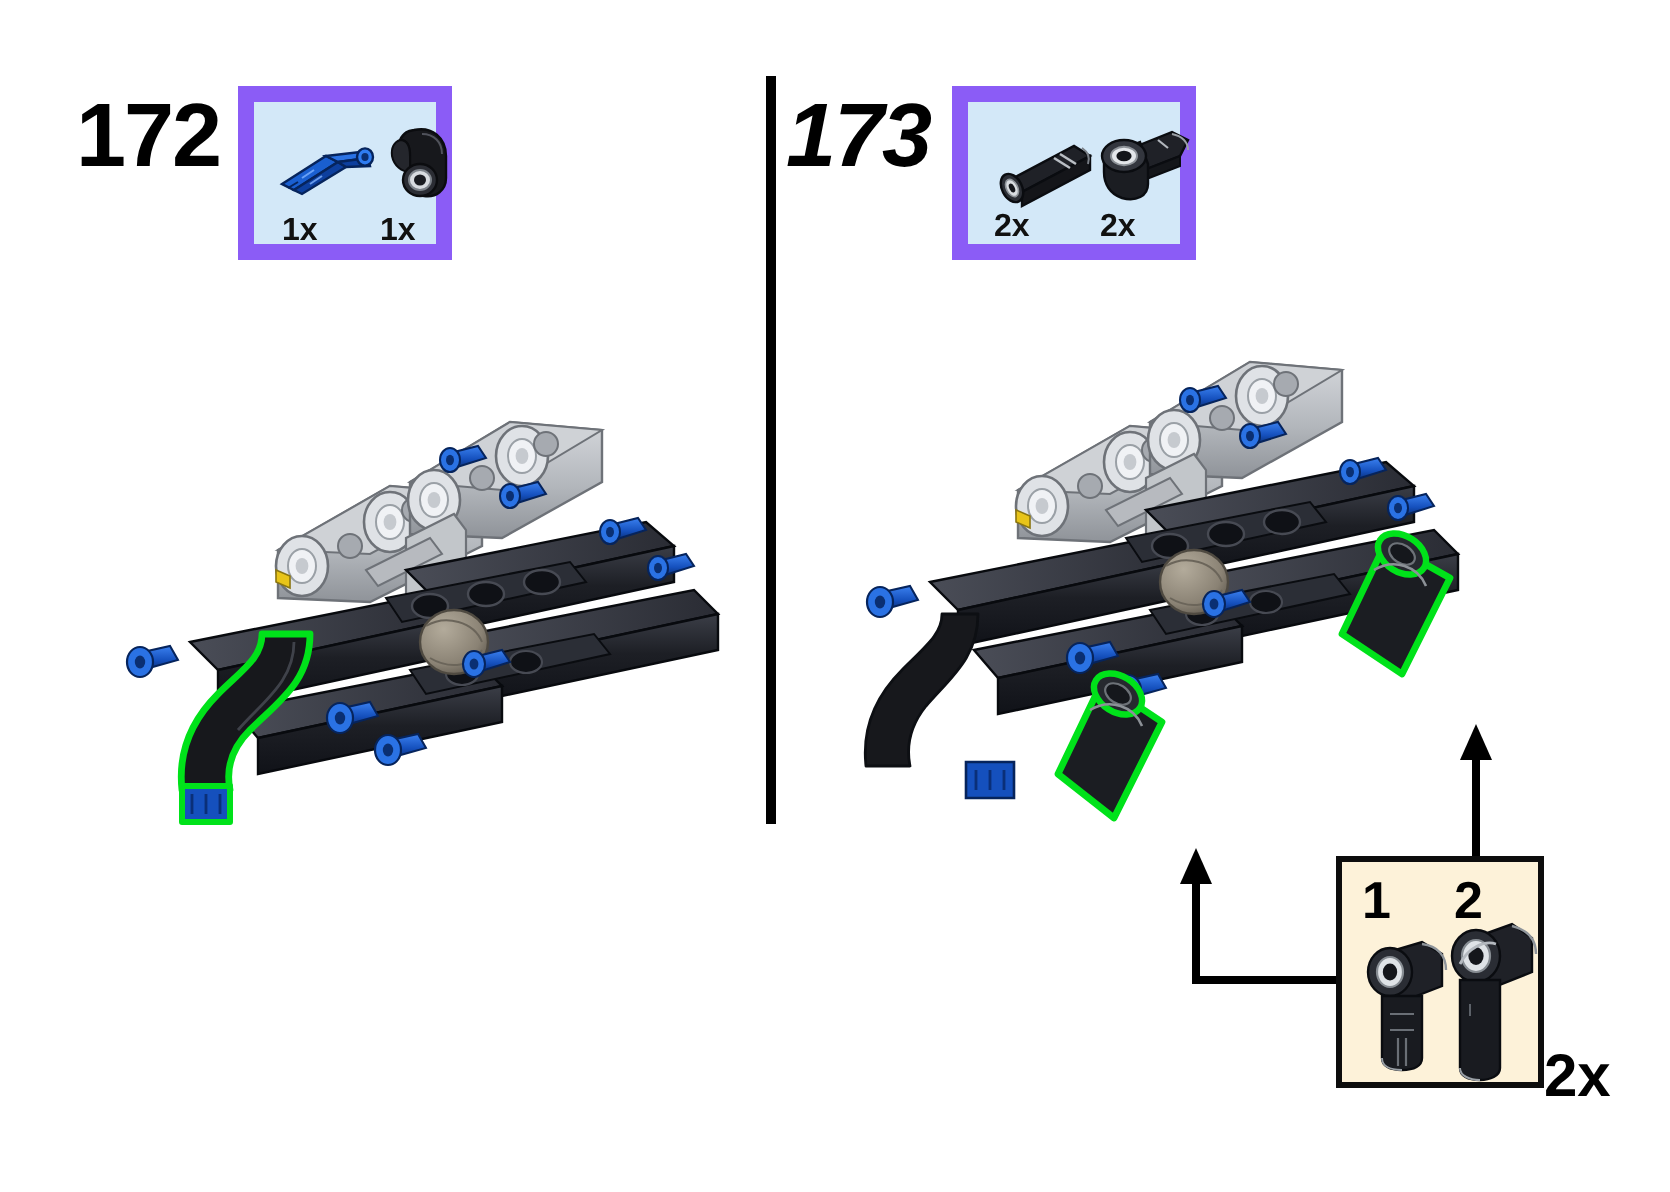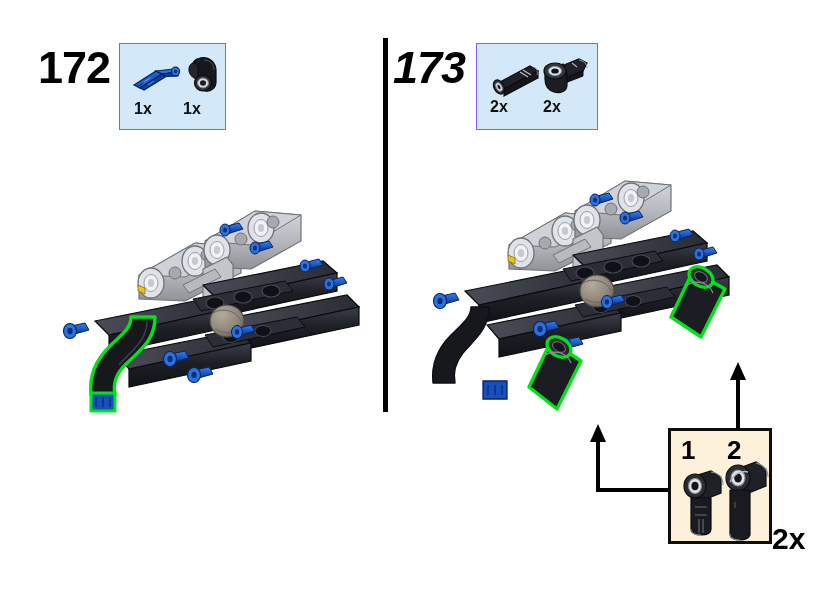--- a/index.html
+++ b/index.html
@@ -41,21 +41,21 @@
     top: 38px;
     width: 5px;
     height: 374px;
     background: #000000;
   }
 
   
   .parts-bin {
     position: absolute;
     background: #d3e8f8;
-    border: 1px solid #8b5cf6;
+    border: 8px solid #8b5cf6;
     box-sizing: border-box;
   }
   #parts-bin-172 { left: 119px; top: 43px; width: 107px; height: 87px; }
   #parts-bin-173 { left: 476px; top: 43px; width: 122px; height: 87px; }
 
   .bin-item {
     position: absolute;
   }
   .bin-qty {
     position: absolute;

